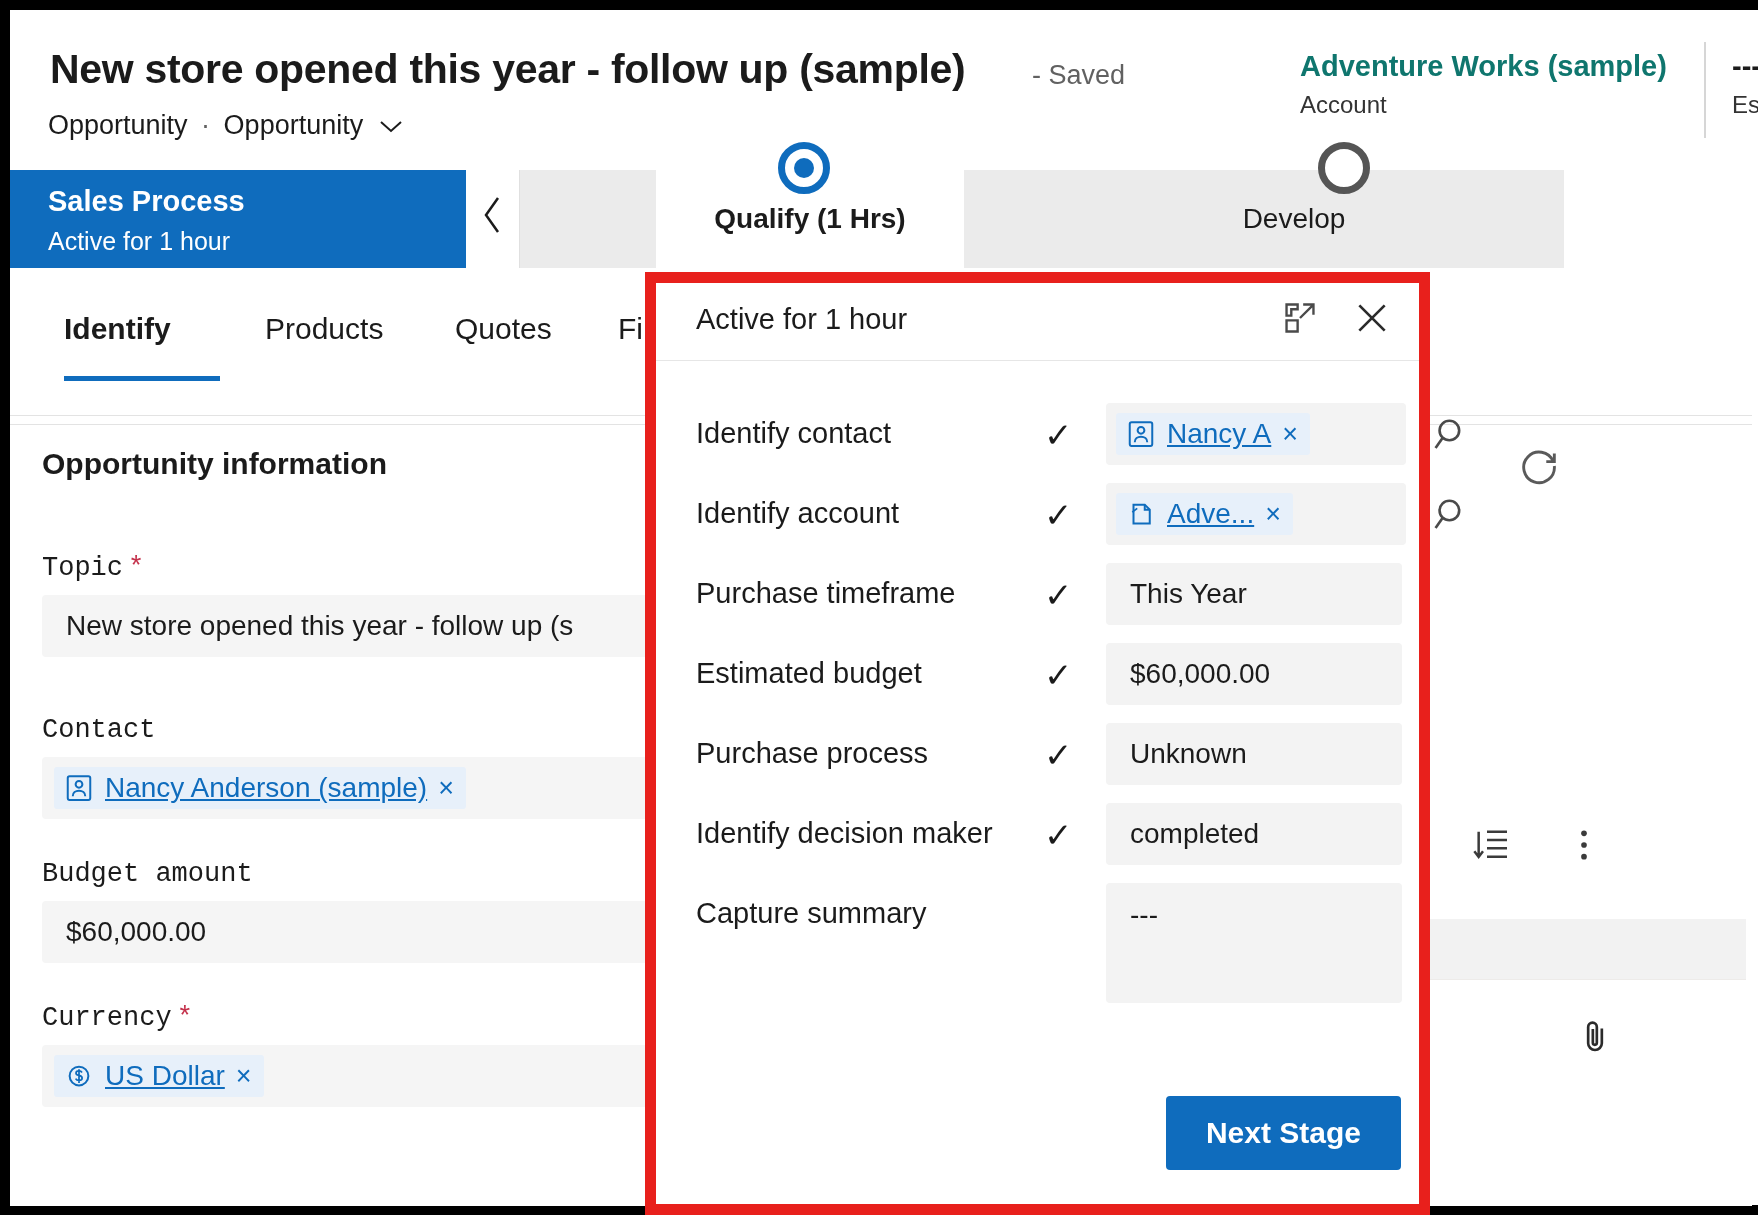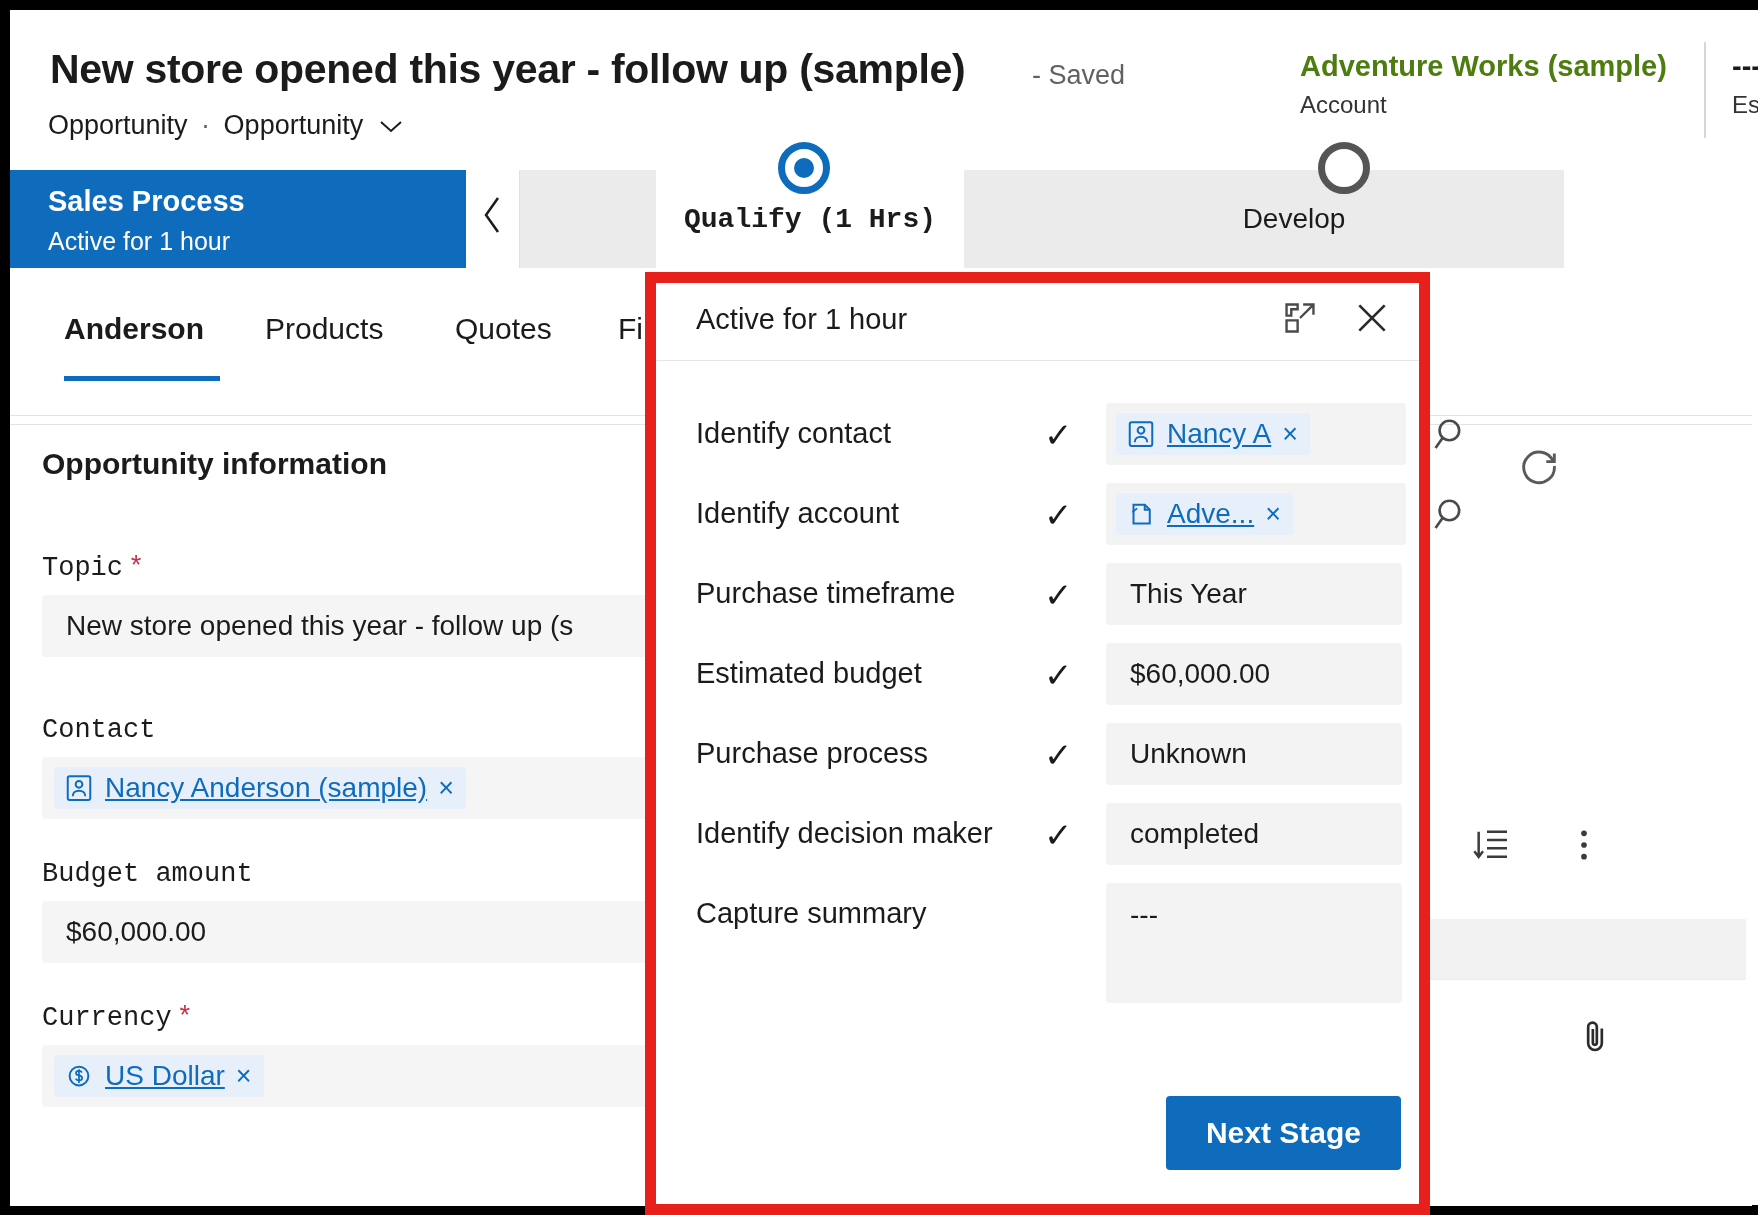--- a/index.html
+++ b/index.html
@@ -37,21 +37,21 @@
     font-size:27px; color:#616161; white-space:nowrap;
   }
   .rec-sub {
     position:absolute; left:38px; top:100px;
     font-size:27px; color:#1b1b1b; white-space:nowrap;
   }
   .rec-sub .dot { color:#616161; margin:0 6px; }
   .rec-sub .chev { font-size:19px; color:#333; margin-left:9px; }
 
   .hdr-field { position:absolute; }
-  .hdr-field .hv { font-size:29px; color:#4d7c0f; font-weight:600; white-space:nowrap; }
+  .hdr-field .hv { font-size:29px; color:#0f766e; font-weight:600; white-space:nowrap; }
   .hdr-field .hl { font-size:24px; color:#333; margin-top:8px; white-space:nowrap; }
   .hdr-sep { position:absolute; width:2px; background:#d6d6d6; }
 
   
   .bpf { position:absolute; left:10px; top:170px; width:1554px; height:98px; background:#ebebeb; }
   .bpf-stagehdr {
     position:absolute; left:0; top:0; width:456px; height:98px;
     background:#0f6cbd; color:#fff;
   }
   .bpf-stagehdr .t1 { position:absolute; left:38px; top:15px; font-size:29px; font-weight:bold; white-space:nowrap;}
@@ -60,21 +60,21 @@
     position:absolute; left:456px; top:0; width:54px; height:98px;
     background:#fff; display:flex; align-items:center; justify-content:center;
     font-size:34px; color:#1b1b1b; border-right:1px solid #e0e0e0;
   }
   .bpf-stage {
     position:absolute; top:0; height:98px;
     display:flex; align-items:center; justify-content:center;
   }
   .bpf-stage.active { background:#fff; }
   .bpf-stage .lbl { font-size:28px; color:#1b1b1b; white-space:nowrap; }
-  .bpf-stage.active .lbl { font-weight:bold;font-family:Liberation Mono, monospace; }
+  .bpf-stage.active .lbl { font-weight:bold; }
   .stage-node {
     position:absolute; border-radius:50%; background:#fff;
   }
   .stage-node.cur { border:7px solid #0f6cbd; }
   .stage-node.cur .inner {
     position:absolute; left:9px; top:9px; width:20px; height:20px;
     border-radius:50%; background:#0f6cbd;
   }
   .stage-node.next { border:7px solid #555; }
 
@@ -214,21 +214,21 @@
       <div class="inner"></div>
     </div>
 
     <div class="bpf-stage" style="left:1130px; width:308px;">
       <div class="lbl">Develop</div>
     </div>
     <div class="stage-node next" style="left:1308px; top:-28px; width:52px; height:52px;"></div>
   </div>
 
   <div class="tabstrip">
-    <div class="tab sel" style="left:54px;">Anderson</div>
+    <div class="tab sel" style="left:54px;">Identify</div>
     <div class="tab-underline" style="left:54px; top:108px; width:156px;"></div>
     <div class="tab" style="left:255px;">Products</div>
     <div class="tab" style="left:445px;">Quotes</div>
     <div class="tab" style="left:608px;">Fil</div>
   </div>
 
   <div class="body">
 
     <div class="panel-left">
       <div class="sec-title">Opportunity information</div>

